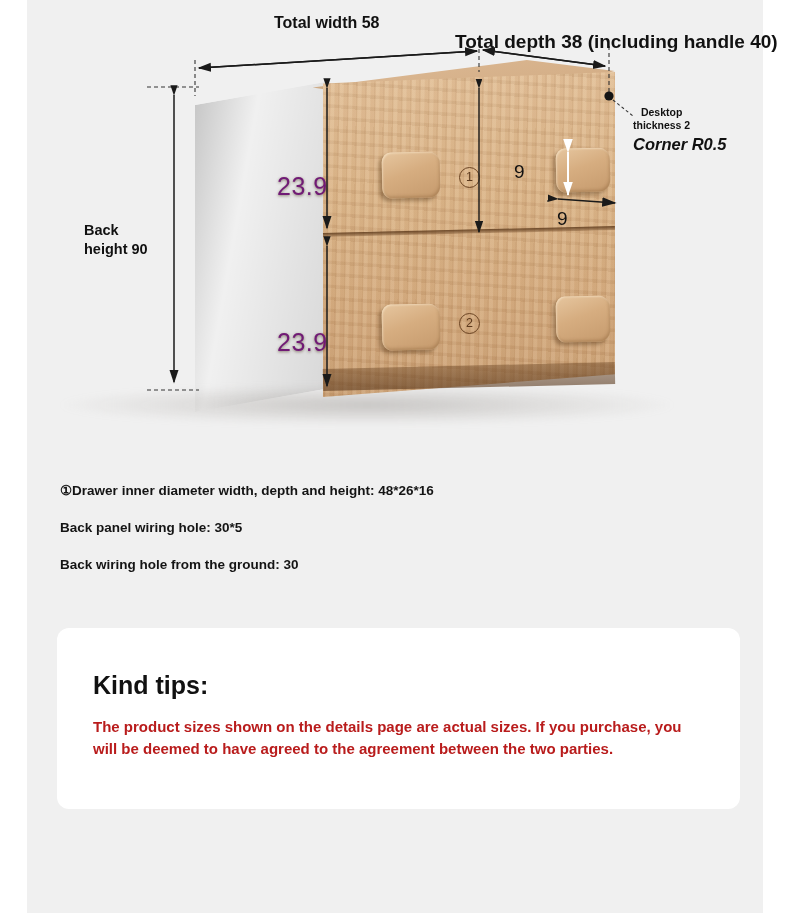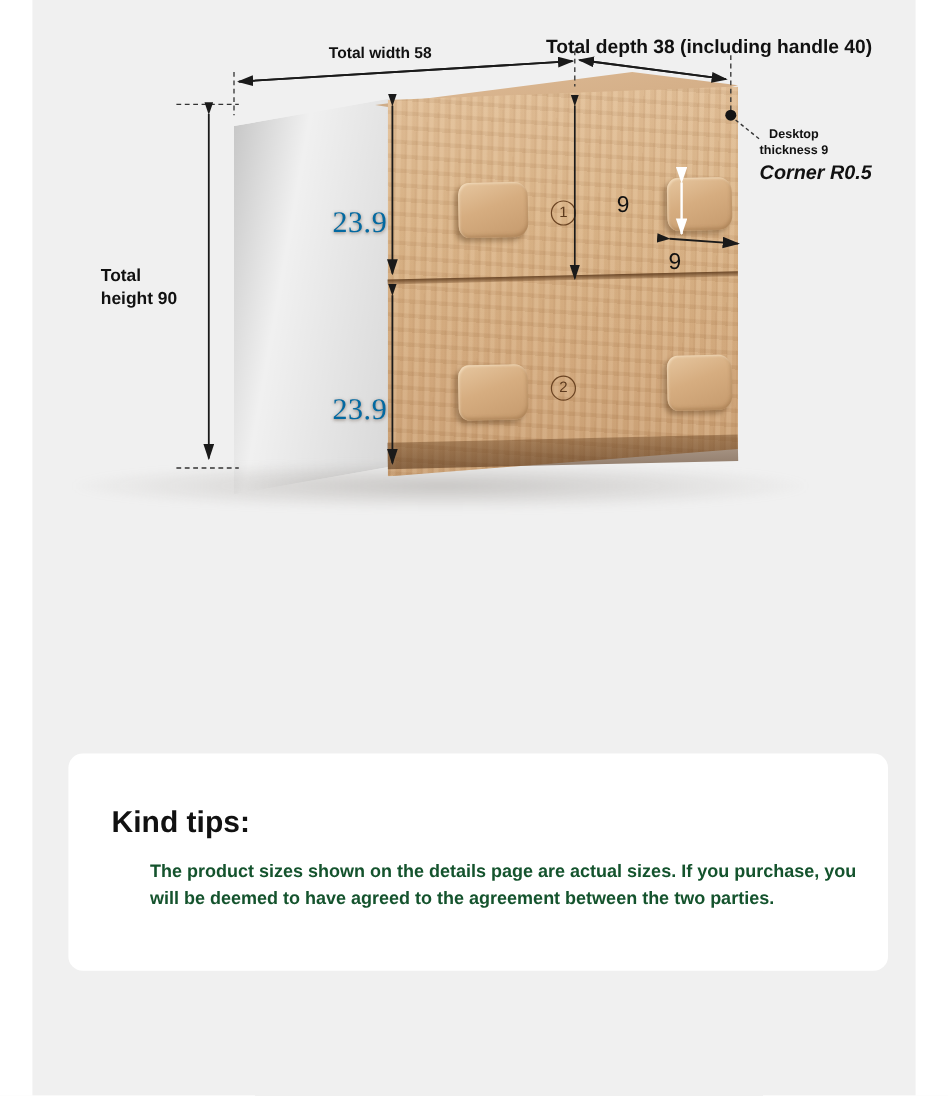--- a/index.html
+++ b/index.html
@@ -116,26 +116,26 @@
       inset -1px -2px 3px rgba(120,80,40,0.30);
   }
   .h1-left { left: 355px; top: 152px; width: 58px; height: 46px; transform: rotate(-1.2deg); }
   .h1-right { left: 529px; top: 148px; width: 54px; height: 44px; transform: rotate(-1.2deg); }
   .h2-left { left: 355px; top: 304px; width: 58px; height: 46px; transform: rotate(-1.2deg); }
   .h2-right { left: 529px; top: 296px; width: 54px; height: 46px; transform: rotate(-1.2deg); }
 
   
   .dim-white {
     position: absolute;
-    color: #0369a1;
+    color: #701a75;
     font-size: 25px;
     font-weight: 400;
     letter-spacing: 0.5px;
     text-shadow: 0 1px 3px rgba(60,35,15,0.55);
-    font-family: Liberation Serif, serif;
+    font-family: Liberation Sans, sans-serif;
   }
   .dim-23-9-top { left: 250px; top: 172px; }
   .dim-23-9-bottom { left: 250px; top: 328px; }
 
   
   .circ-num {
     position: absolute;
     width: 21px; height: 21px;
     border: 1.4px solid #6b4423;
     border-radius: 50%;
@@ -149,22 +149,22 @@
   .circ-2 { left: 432px; top: 313px; }
 
   
   .dim-label {
     position: absolute;
     color: #111111;
     font-weight: bold;
     font-family: "Liberation Sans", sans-serif;
     white-space: nowrap;
   }
-  .lbl-width { left: 247px; top: 36px; font-size: 13px; text-align: right; }
-  .lbl-depth { left: 428px; top: 31px; font-size: 16px; }
+  .lbl-width { left: 247px; top: 14px; font-size: 16px; text-align: right; }
+  .lbl-depth { left: 428px; top: 31px; font-size: 19px; }
   .lbl-height { left: 57px; top: 221px; font-size: 14.5px; line-height: 19px; }
   .lbl-thick {
     left: 606px; top: 106px; font-size: 10.5px; line-height: 13px; font-weight: bold; text-align: center;
   }
   .lbl-corner { left: 606px; top: 135px; font-size: 16.5px; font-style: italic; }
   .lbl-9-v { left: 487px; top: 161px; font-size: 19px; font-weight: 400; }
   .lbl-9-h { left: 530px; top: 208px; font-size: 19px; font-weight: 400; }
 
   svg.overlay {
     position: absolute; left: 0; top: 0;
@@ -203,23 +203,22 @@
     color: #111111;
     font-family: "Liberation Sans", sans-serif;
   }
   #tips-body {
     position: absolute;
     left: 36px; top: 88px;
     width: 608px;
     font-size: 15px;
     font-weight: bold;
     line-height: 22px;
-    color: #14532d;
-    font-family: "Liberation Sans", sans-serif;
-    margin-left: 32px;
+    color: #b91c1c;
+    font-family: "Liberation Sans", sans-serif;
   }
 </style>
 </head>
 <body>
 
 <div id="page">
   <div id="page-bg"></div>
 
   <div id="diagram">
 
@@ -286,33 +285,38 @@
       <path d="M531,199 L588,203" stroke="#1a1a1a" stroke-width="1.6" fill="none" marker-start="url(#ahs2)" marker-end="url(#ah)"></path>
 
       <circle cx="582" cy="96" r="4.6" fill="#141414"></circle>
       <path d="M586,100 L606,116" stroke="#333" stroke-width="1.1" stroke-dasharray="3,2.5" fill="none"></path>
     </svg>
 
     <div class="dim-label lbl-width">Total width 58</div>
     <div class="dim-label lbl-depth">Total depth 38 (including handle 40)</div>
 
     <div class="dim-label lbl-height">
-      <div>Total</div>
+      <div>Back</div>
       <div>height 90</div>
     </div>
 
     <div class="dim-label lbl-thick">
       <div>Desktop</div>
-      <div>thickness 9</div>
+      <div>thickness 2</div>
     </div>
 
     <div class="dim-label lbl-corner">Corner R0.5</div>
 
     <div class="dim-label lbl-9-v">9</div>
     <div class="dim-label lbl-9-h">9</div>
   </div>
 
+  <div id="specs">
+    <div class="spec-line">①Drawer inner diameter width, depth and height: 48*26*16</div>
+    <div class="spec-line">Back panel wiring hole: 30*5</div>
+    <div class="spec-line">Back wiring hole from the ground: 30</div>
+  </div>
 
   <div id="tips-card">
     <div id="tips-title">Kind tips:</div>
     <div id="tips-body">The product sizes shown on the details page are actual sizes. If you purchase, you will be deemed to have agreed to the agreement between the two parties.</div>
   </div>
 </div>
 
 </body></html>

